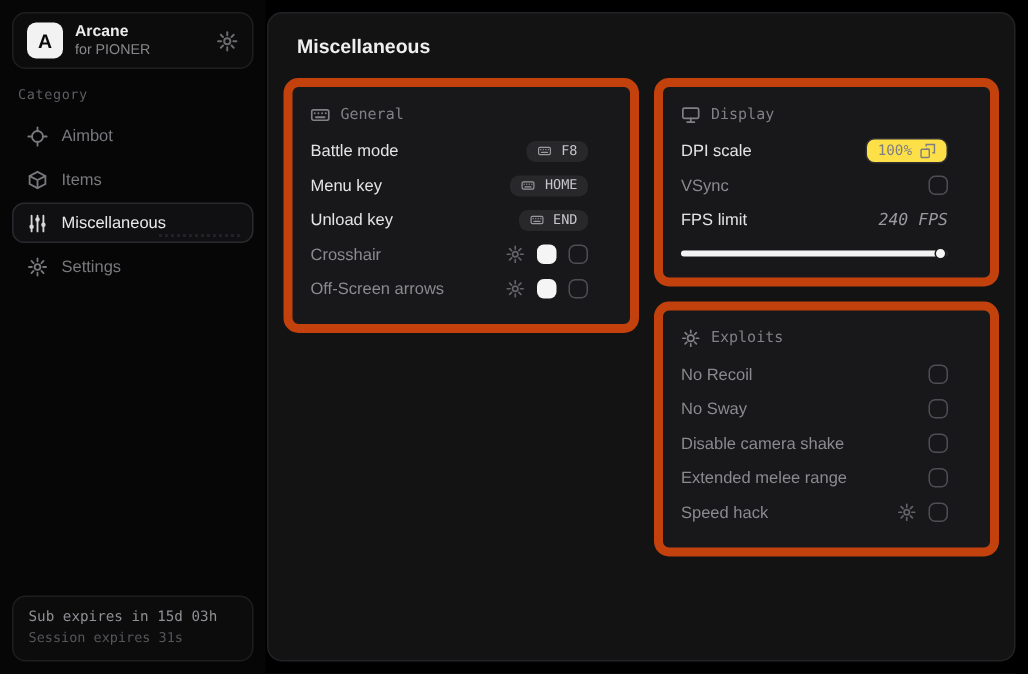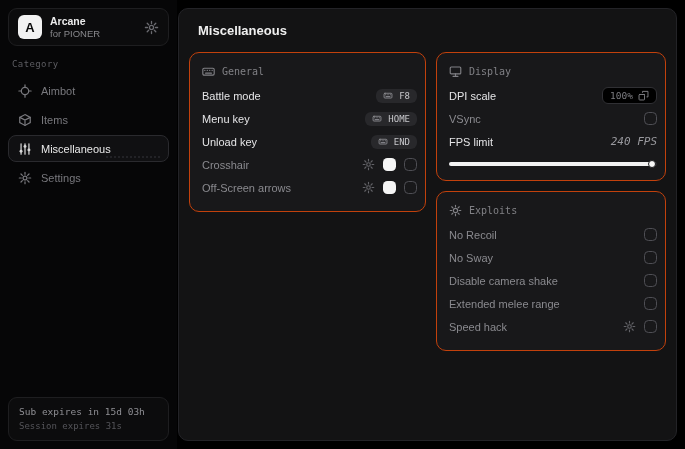--- a/index.html
+++ b/index.html
@@ -68,22 +68,22 @@
     background:#131314; border:1px solid #232327; border-radius:10px;
     padding:12px 10px 10px 10px;
     display:flex; flex-direction:column;
   }
   .page-title { font-size:13px; font-weight:bold; color:#f0f0f0; margin:2px 0 14px 9px; }
   .columns { display:flex; gap:10px; align-items:flex-start; }
   .col-left  { width:237px; flex:0 0 237px; display:flex; flex-direction:column; gap:10px; }
   .col-right { flex:1; display:flex; flex-direction:column; gap:10px; }
 
   .panel {
-    background:#18181a; border:1px solid #c2410c; border-radius:10px;
-    padding:10px 8px 12px 12px;
+    background:#18181a; border:6px solid #c2410c; border-radius:10px;
+    padding:10px 28px 12px 12px;
   }
   .panel-head {
     display:flex; align-items:center; gap:7px;
     color:#808085; font-size:10px; margin:2px 0 6px 0;
   }
   .panel-head .picon { width:13px; height:13px; color:#808085; }
 
   .row {
     display:flex; align-items:center; justify-content:space-between;
     height:23px;
@@ -94,21 +94,21 @@
 
   .keybadge {
     display:inline-flex; align-items:center; gap:5px;
     background:#28282b; border-radius:6px; padding:2px 7px 2px 6px;
     font-size:9px; color:#c7c7cb; cursor:pointer;
   }
   .keybadge .kicon { width:12px; height:9px; color:#9a9a9f; }
 
   .scalebadge {
     display:inline-flex; gap:5px;
-    background:#000000; border:1px solid #303034; border-radius:6px;
+    background:#fde047; border:1px solid #303034; border-radius:6px;
     padding:2px 7px; font-size:9.5px; color:#7d7d82; cursor:pointer;margin-left:43px;
   }
   .scalebadge .sicon { width:11px; height:11px; color:#7d7d82; }
 
   .checkbox {
     width:13px; height:13px; border:1.5px solid #4e4e54; border-radius:4.5px;
     background:transparent; cursor:pointer; flex:0 0 13px;
   }
   .swatch {
     width:13px; height:13px; border-radius:4.5px; background:#f5f5f5;

